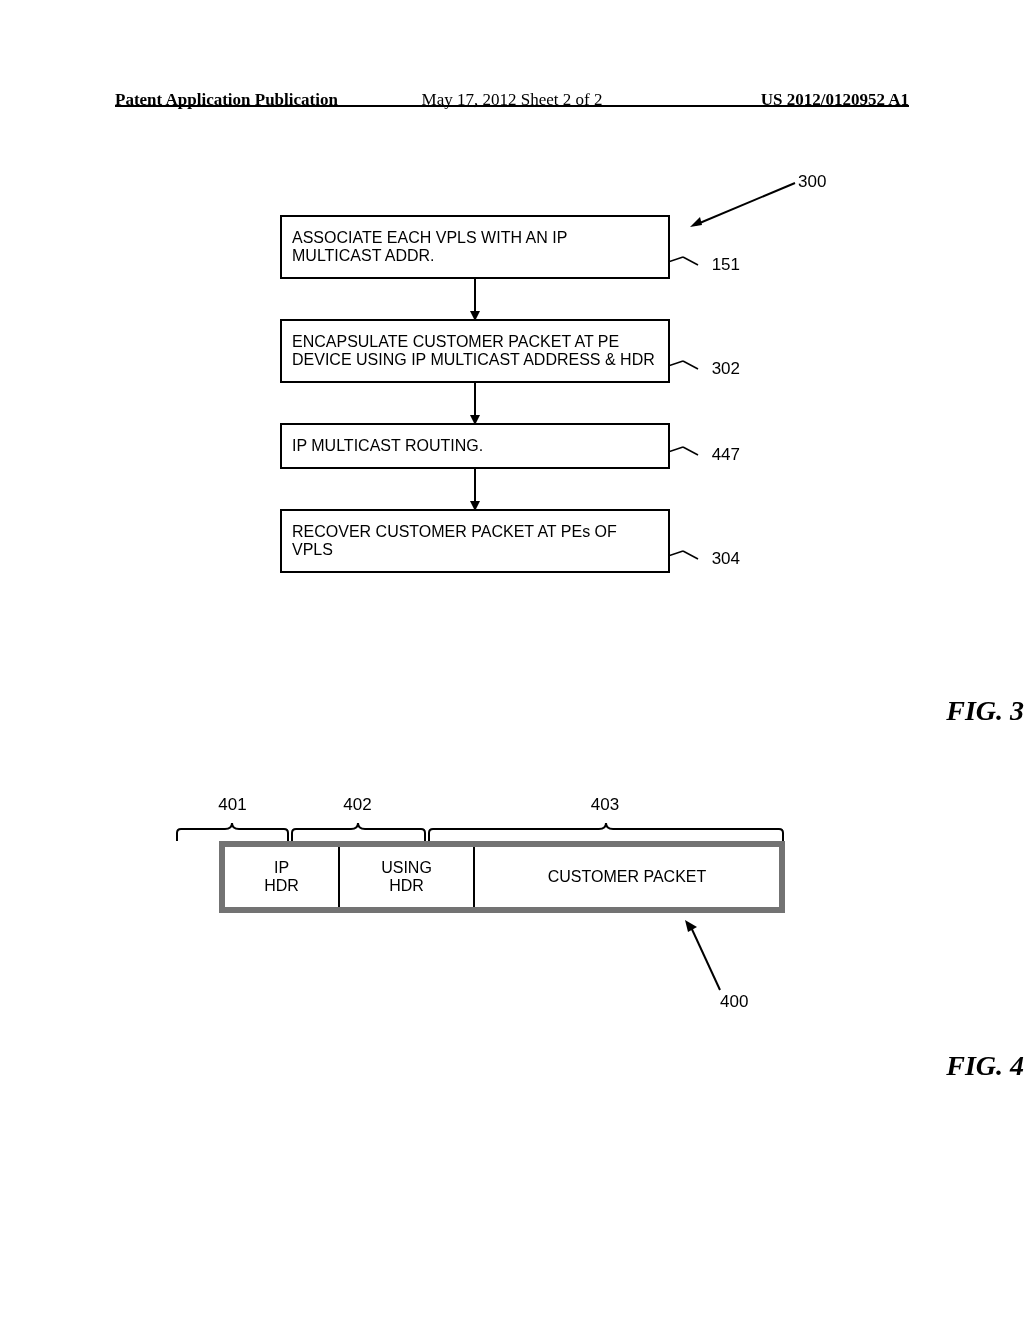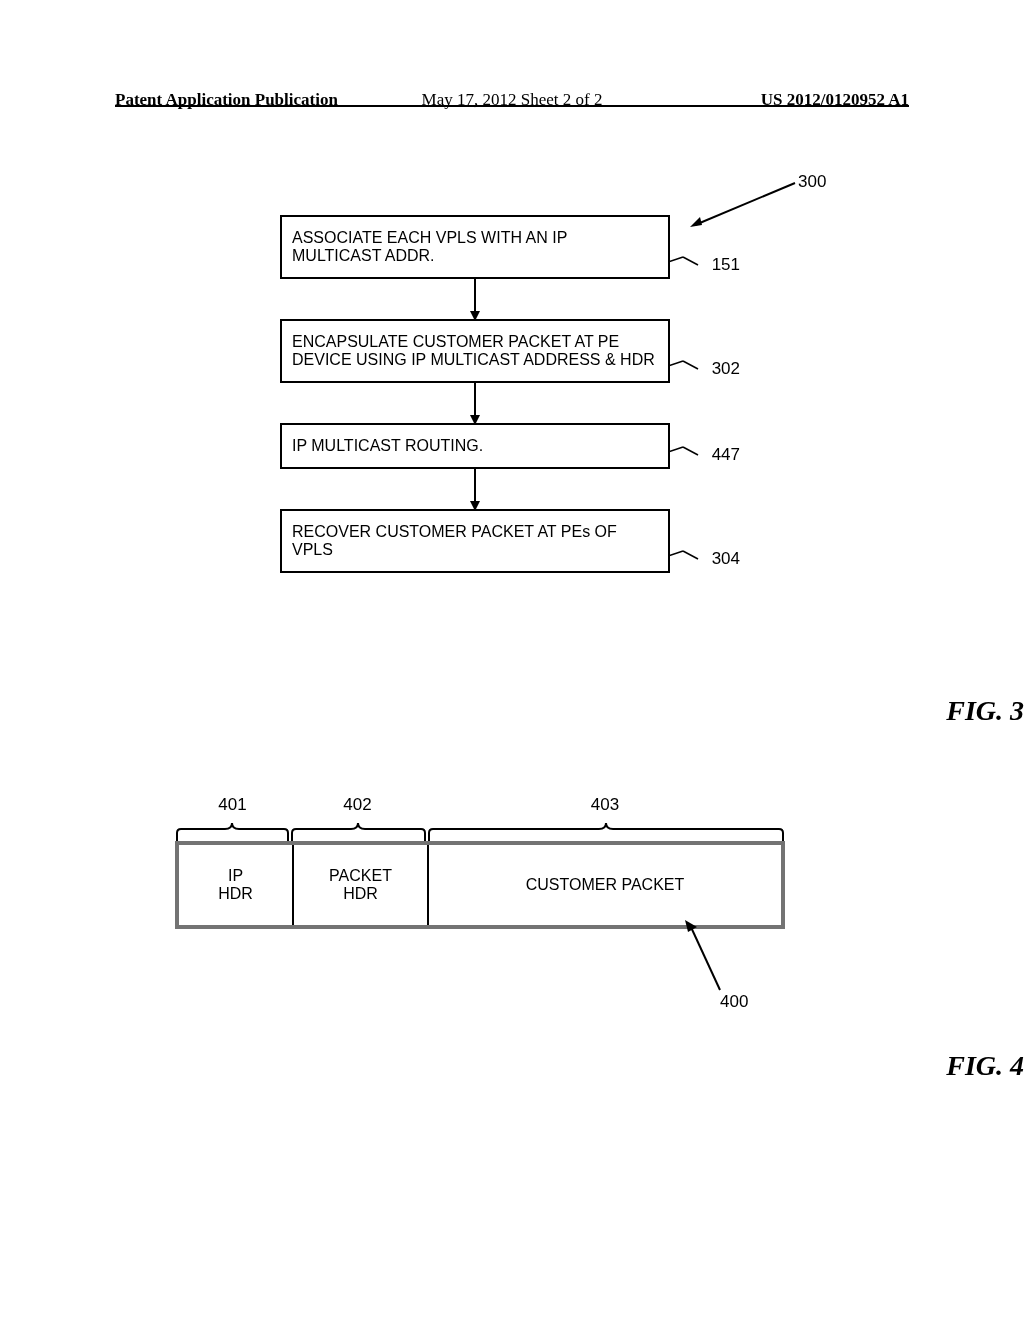--- a/index.html
+++ b/index.html
@@ -115,22 +115,23 @@
     .packet-label-403 {
       flex: 1;
       text-align: center;
     }
     .bracket-row {
       position: relative;
       height: 22px;
     }
     .packet-row {
       display: flex;
-      border: 4px solid #737373;
-      height: 88px;
+      border: 6px solid #737373;
+      height: 72px;
+      margin-left: 44px;
     }
     .packet-cell {
       border-right: 2px solid black;
       display: flex;
       flex-direction: column;
       align-items: center;
       justify-content: center;
       font-family: Arial, sans-serif;
       font-size: 16px;
       text-align: center;
@@ -232,21 +233,21 @@
       <path d="M 117 22 L 117 14 Q 117 10 121 10 L 176 10 Q 183 10 183 4 Q 183 10 190 10 L 246 10 Q 250 10 250 14 L 250 22" stroke="black" stroke-width="2" fill="none"></path>
       <path d="M 254 22 L 254 14 Q 254 10 258 10 L 424 10 Q 431 10 431 4 Q 431 10 438 10 L 604 10 Q 608 10 608 14 L 608 22" stroke="black" stroke-width="2" fill="none"></path>
     </svg>
   </div>
   <div class="packet-row">
     <div class="packet-cell cell-ip">
       <span>IP</span>
       <span>HDR</span>
     </div>
     <div class="packet-cell cell-ether">
-      <span>PACKET</span>
+      <span>USING</span>
       <span>HDR</span>
     </div>
     <div class="packet-cell cell-customer">
       <span>CUSTOMER PACKET</span>
     </div>
   </div>
 </div>
 
 <svg class="pointer-400-svg" width="80" height="90">
   <line x1="20" y1="5" x2="50" y2="70" stroke="black" stroke-width="2"></line>

